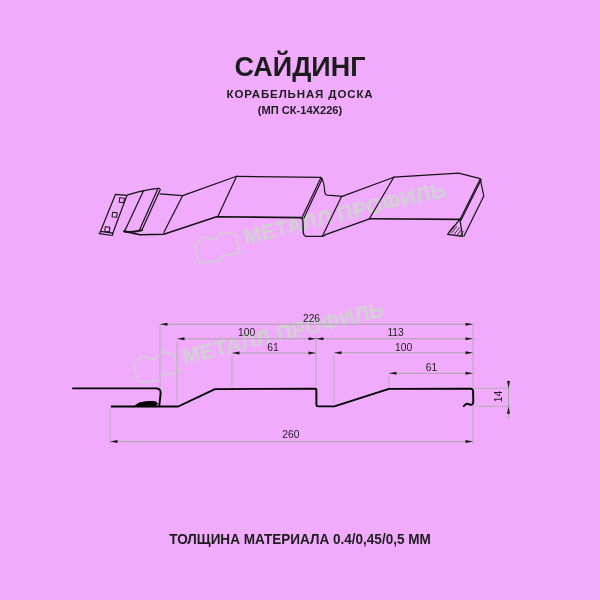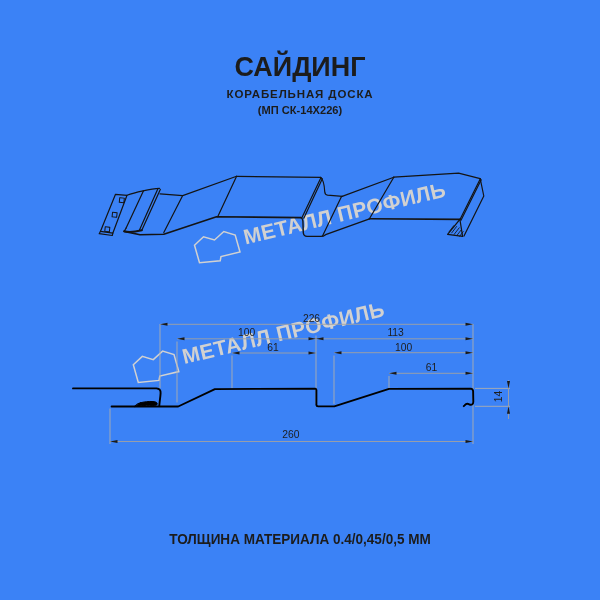--- a/index.html
+++ b/index.html
@@ -1,16 +1,16 @@
 <!DOCTYPE html>
 <html><head>
 <meta charset="utf-8">
 <style>
   html,body{margin:0;padding:0;background:#ffffff;}
-  #page{position:relative;width:600px;height:600px;background:#3b82f6;overflow:hidden;
+  #page{position:relative;width:600px;height:600px;background:#f0abfc;overflow:hidden;
         font-family:"Liberation Sans", sans-serif;}
   svg{position:absolute;left:0;top:0;}
 </style>
 </head>
 <body>
 <div id="page">
 <svg width="600" height="600" viewBox="0 0 600 600">
 
   <text x="300" y="76" text-anchor="middle" font-size="27.8" font-weight="bold" fill="#1c1c1c" textLength="131" lengthAdjust="spacingAndGlyphs">САЙДИНГ</text>
 

